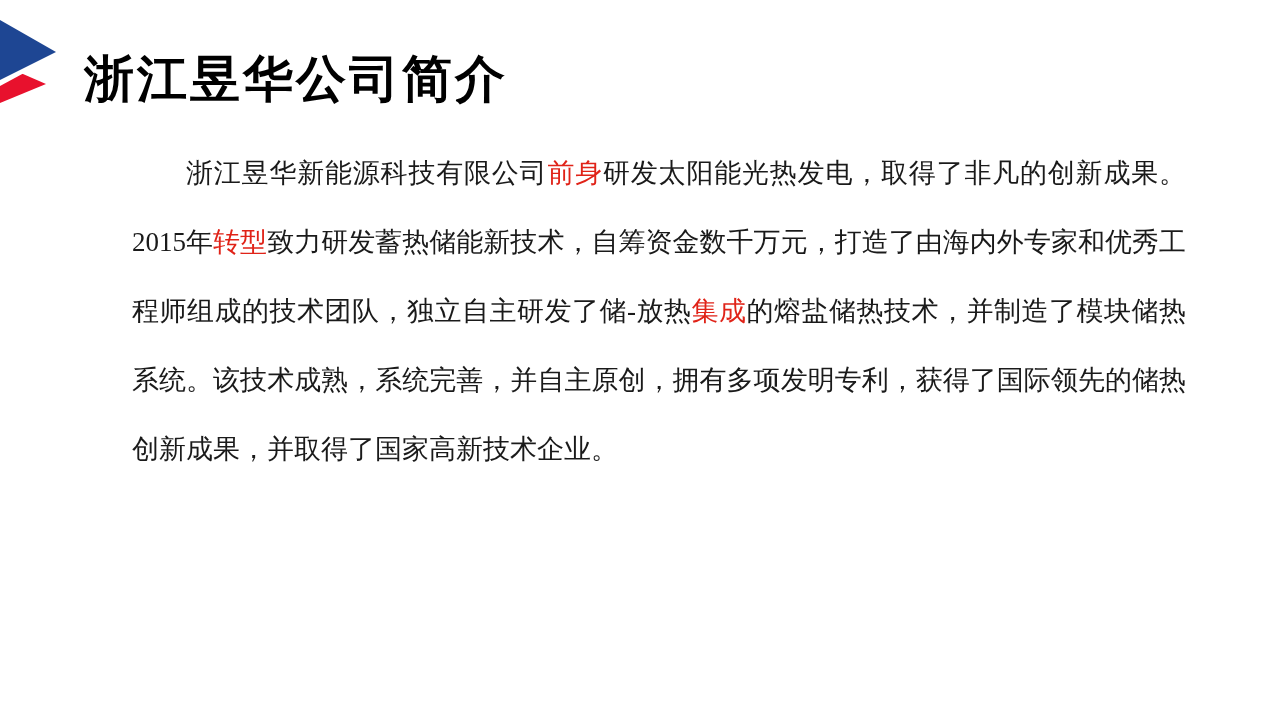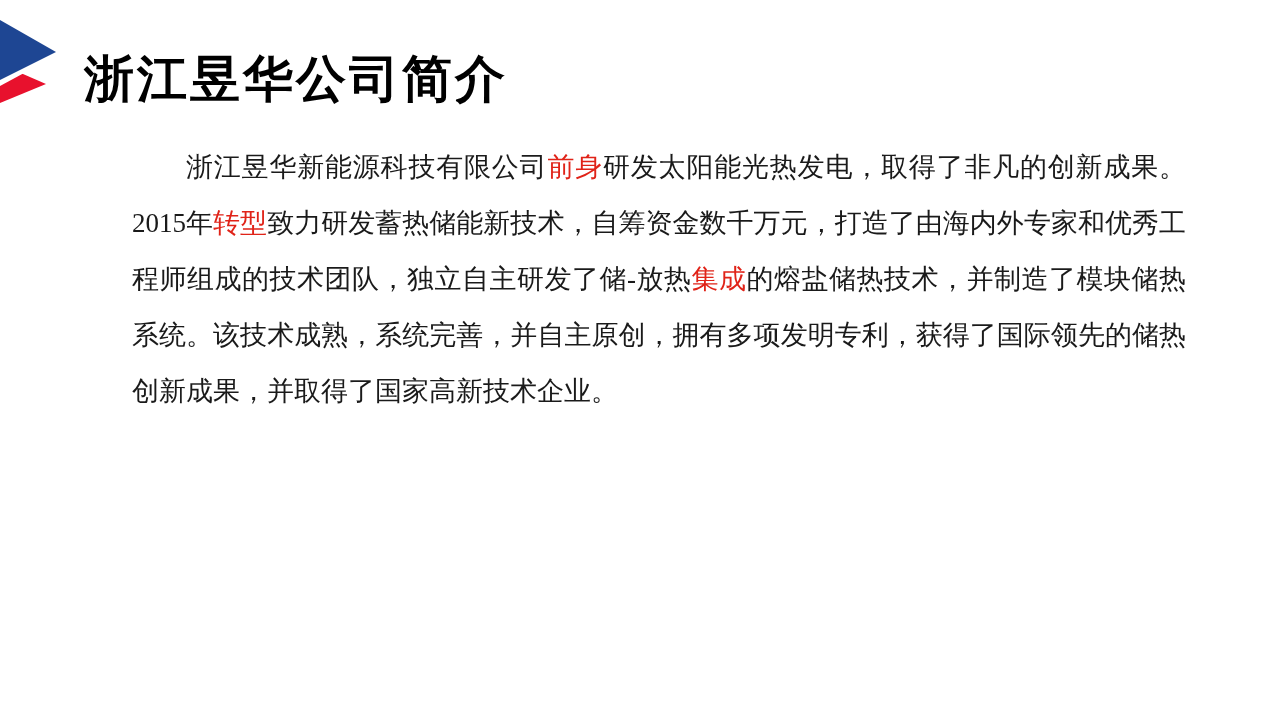--- a/index.html
+++ b/index.html
@@ -37,21 +37,21 @@
     letter-spacing: 3px;
     color: var(--c-title, #000);
     white-space: nowrap;
   }
   .body-text {
     position: absolute;
     left: 132px;
     top: 139px;
     width: 1054px;
     font-size: 27px;
-    line-height: 56px;
+    line-height: 69px;
     color: var(--c-body, #1a1a1a);
   }
   .body-text p {
     margin: 0;
     text-indent: 2em;
     text-align: justify;
   }
   .body-text .hl {
     color: var(--c-hl, #e02318);
   }

